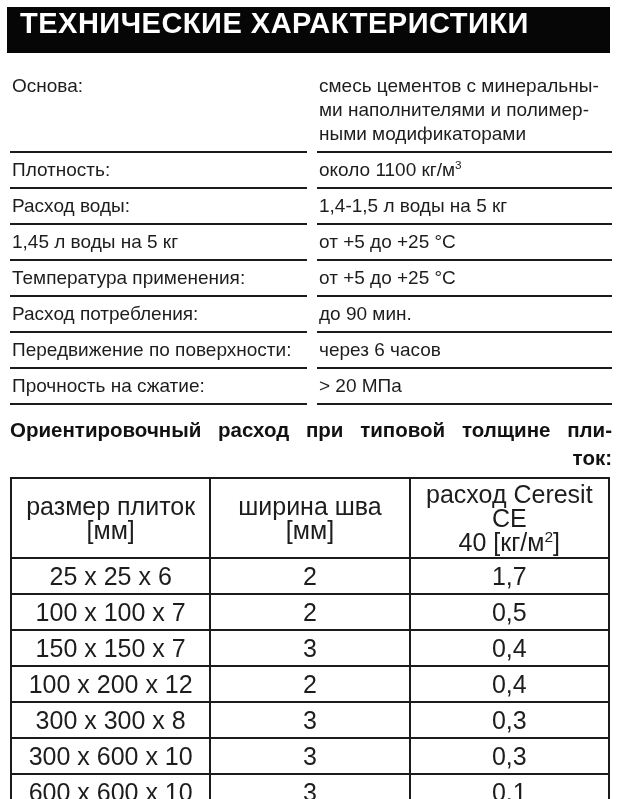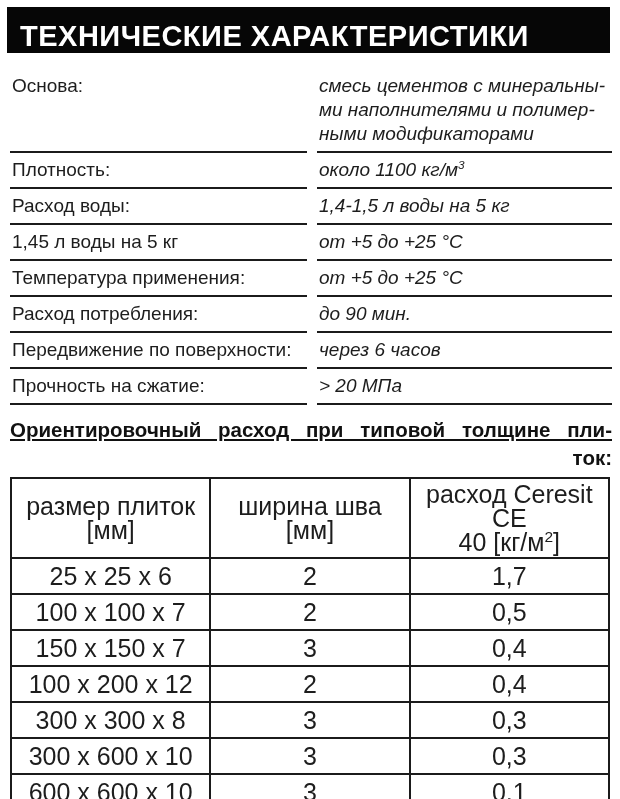--- a/index.html
+++ b/index.html
@@ -10,21 +10,21 @@
     color: #1d1d1d;
     overflow: hidden;
   }
   .page { width: 620px; height: 799px; position: relative; }
 
   
   .banner {
     position: absolute; left: 7px; top: 7px;
     width: 603px; height: 46px;
     background: #060606;
-    display: flex; align-items: flex-end;
+    display: flex; align-items: flex-start;
     padding-left: 13px;
   }
   .banner-title {
     color: #ffffff;
     font-size: 29px;
     font-weight: bold;
     letter-spacing: 0.5px;
     white-space: nowrap;
   }
 
@@ -38,37 +38,36 @@
     gap: 10px;
     align-items: stretch;
   }
   .spec-label, .spec-value {
     border-bottom: 2px solid #1b1b1b;
     padding: 5px 0 5px 2px;
     font-size: 19px;
     line-height: 24px;
   }
   .spec-label { width: 297px; flex: 0 0 297px; }
-  .spec-value { flex: 1; white-space: pre-line; font-style: italic; }
+  .spec-value { flex: 1; white-space: pre-line; }
   sup { font-size: 0.62em; vertical-align: super; line-height: 0; }
 
   
   .section-heading {
     position: absolute; left: 10px; top: 416px;
     width: 602px;
     font-size: 20.5px;
     font-weight: bold;
     line-height: 28px;
     color: #111111;
   }
   .section-heading .l1 {
     text-align: justify;
     text-align-last: justify;
     white-space: normal;
-    text-decoration: underline;
   }
   .section-heading .l2 { text-align: right; }
 
   
   .cons-table-wrap {
     position: absolute; left: 10px; top: 477px;
     width: 600px;
   }
   table.cons {
     width: 100%;

